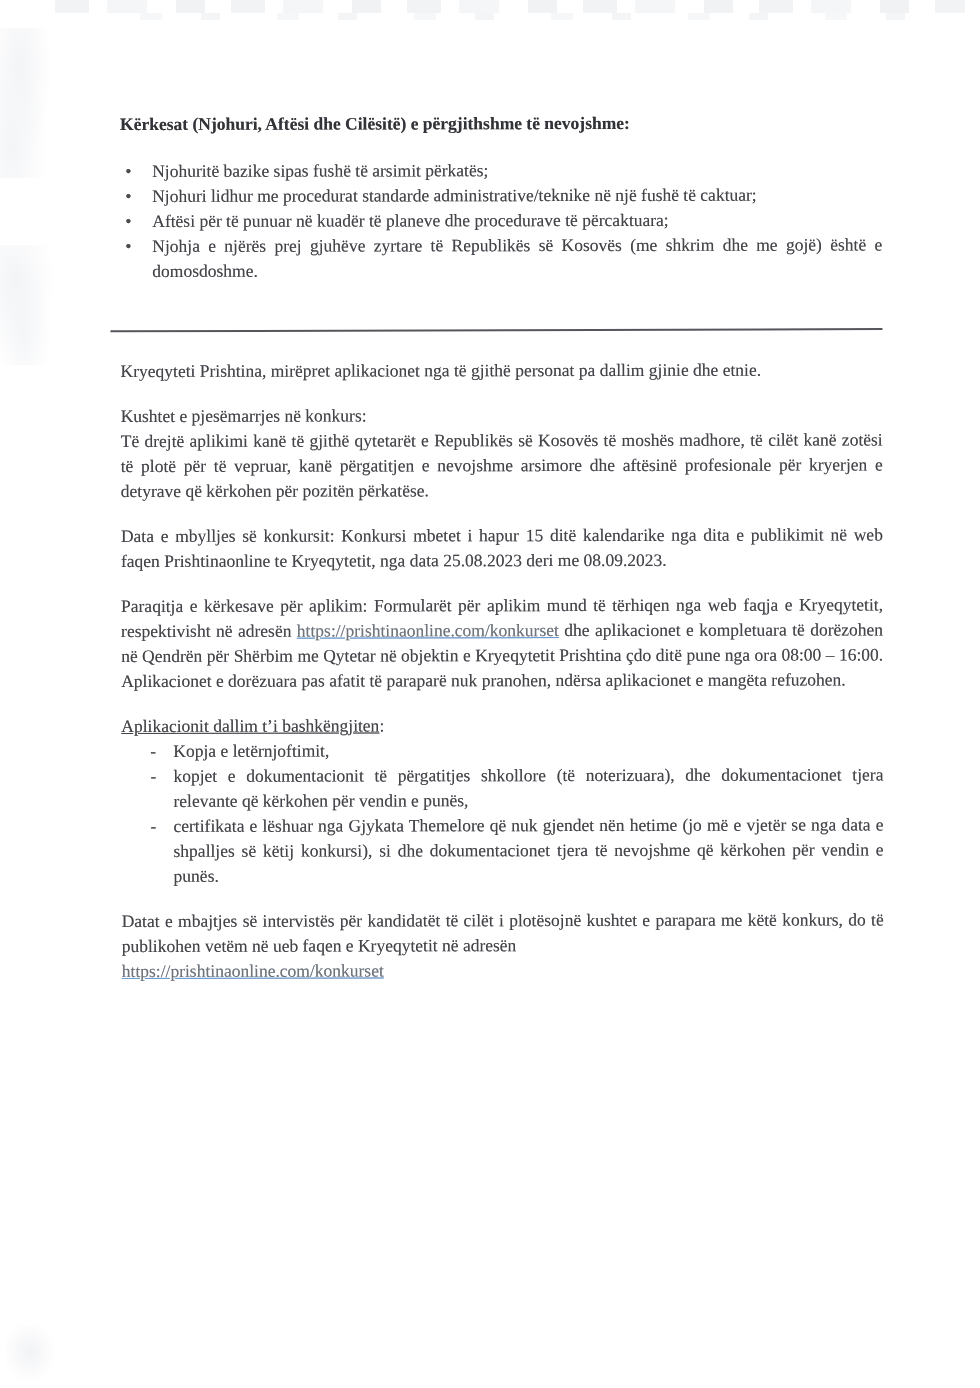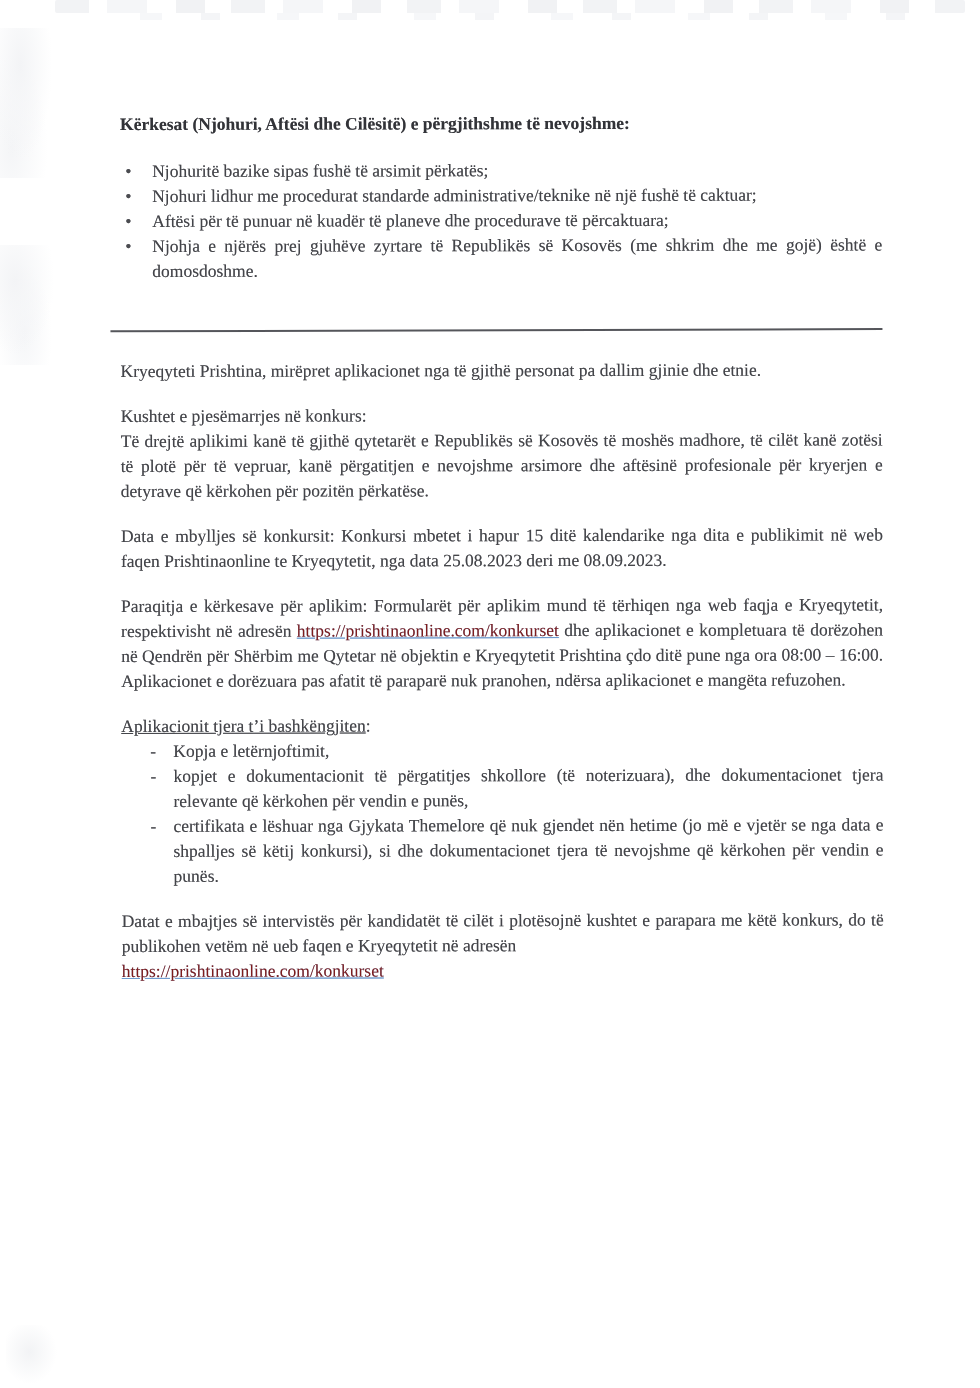--- a/index.html
+++ b/index.html
@@ -103,21 +103,21 @@
     width: 772px;
     transform: rotate(-0.05deg);
   }
   p.para {
     margin: 0 0 20px 0;
     text-align: justify;
   }
   p.first-after-rule { margin-top: 27px; }
   .block { display: block; }
   a.doc-link {
-    color: #7f1d1d;
+    color: #737373;
     text-decoration: underline;
     text-decoration-color: #6d9bd0;
     text-shadow: 0 0 0.4px rgba(68,120,184,0.6);
   }
   p.attach-heading {
     margin: 0;
     text-align: left;
   }
   .underline { text-decoration: underline; }
   ul.dash-list {
@@ -170,21 +170,21 @@
       <span>Të drejtë aplikimi kanë të gjithë qytetarët e Republikës së Kosovës të moshës madhore, të cilët kanë zotësi të plotë për të vepruar, kanë përgatitjen e nevojshme arsimore dhe aftësinë profesionale për kryerjen e detyrave që kërkohen për pozitën përkatëse.</span>
     </p>
 
     <p class="para">Data e mbylljes së konkursit: Konkursi mbetet i hapur 15 ditë kalendarike nga dita e publikimit në web faqen Prishtinaonline te Kryeqytetit, nga data 25.08.2023 deri me 08.09.2023.</p>
 
     <p class="para">
       <span>Paraqitja e kërkesave për aplikim: Formularët për aplikim mund të tërhiqen nga web faqja e Kryeqytetit, respektivisht në adresën </span><a href="#" class="doc-link">https://prishtinaonline.com/konkurset</a><span> dhe aplikacionet e kompletuara të dorëzohen në Qendrën për Shërbim me Qytetar në objektin e Kryeqytetit Prishtina çdo ditë pune nga ora 08:00 – 16:00. Aplikacionet e dorëzuara pas afatit të paraparë nuk pranohen, ndërsa aplikacionet e mangëta refuzohen.</span>
     </p>
 
     <p class="attach-heading">
-      <span class="underline">Aplikacionit tjera t’i bashkëngjiten</span><span>:</span>
+      <span class="underline">Aplikacionit dallim t’i bashkëngjiten</span><span>:</span>
     </p>
 
     <ul class="dash-list">
       <li>Kopja e letërnjoftimit,</li>
       <li>kopjet e dokumentacionit të përgatitjes shkollore (të noterizuara), dhe dokumentacionet tjera relevante që kërkohen për vendin e punës,</li>
       <li>certifikata e lëshuar nga Gjykata Themelore që nuk gjendet nën hetime (jo më e vjetër se nga data e shpalljes së këtij konkursi), si dhe dokumentacionet tjera të nevojshme që kërkohen për vendin e punës.</li>
     </ul>
 
     <p class="para last-para">
       <span>Datat e mbajtjes së intervistës për kandidatët të cilët i plotësojnë kushtet e parapara me këtë konkurs, do të publikohen vetëm në ueb faqen e Kryeqytetit në adresën </span><br>

